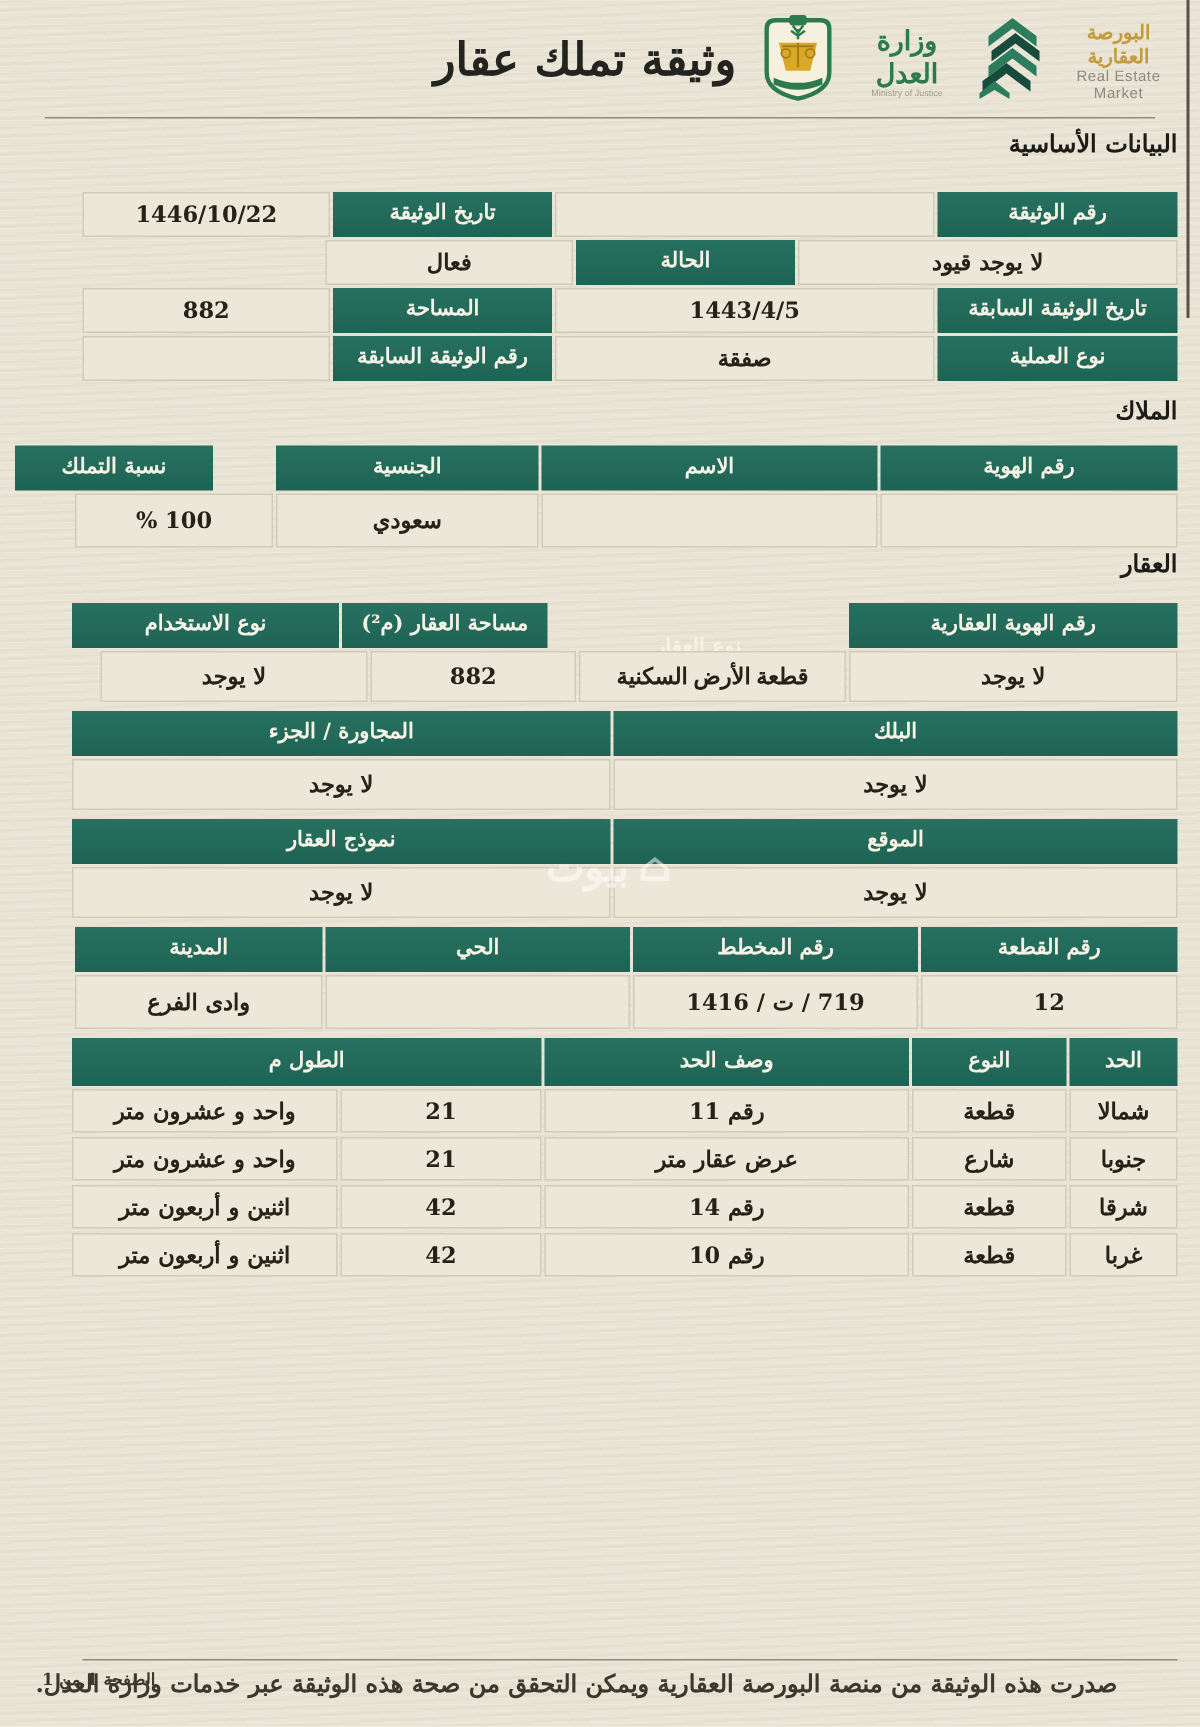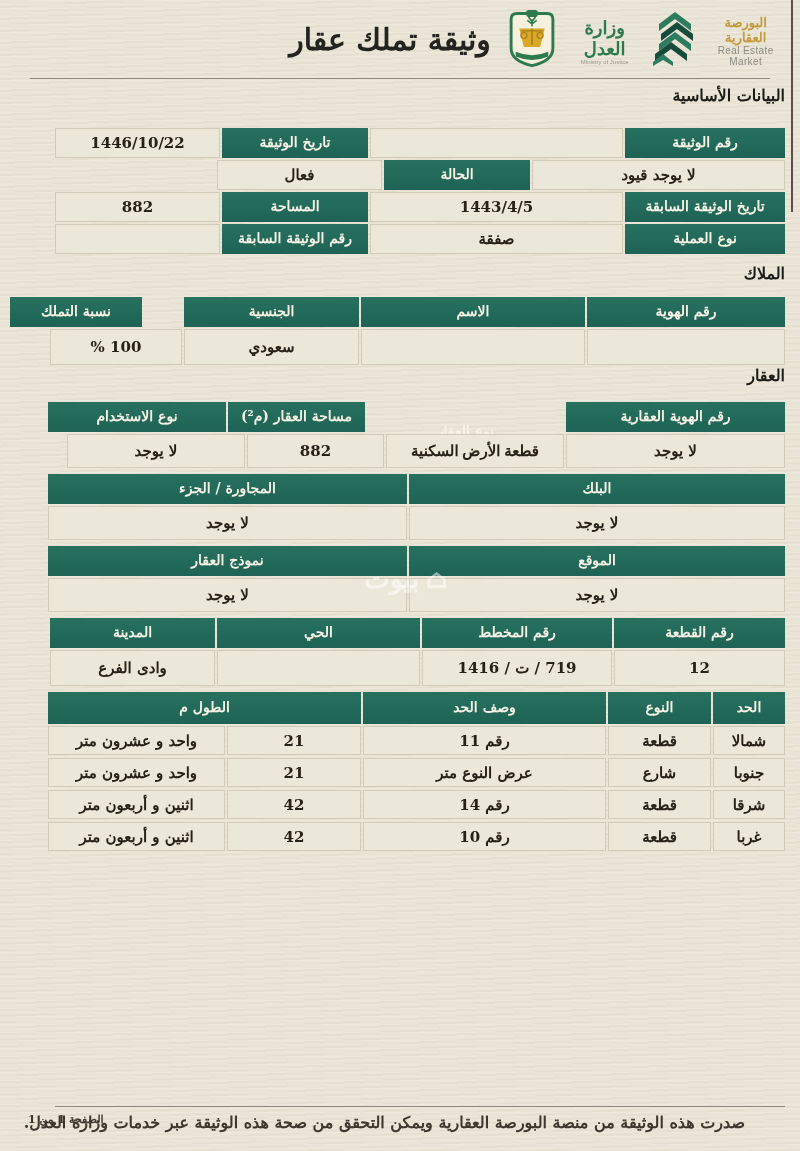--- a/index.html
+++ b/index.html
@@ -185,21 +185,21 @@
   <div class="row" style="top:726px;right:15px;height:29px;">
     <div class="v" style="width:72px;">شمالا</div>
     <div class="v" style="width:103px;">قطعة</div>
     <div class="v" style="width:243px;">رقم 11</div>
     <div class="v" style="width:134px;">21</div>
     <div class="v" style="width:177px;">واحد و عشرون متر</div>
   </div>
   <div class="row" style="top:758px;right:15px;height:29px;">
     <div class="v" style="width:72px;text-align:center;">جنوبا</div>
     <div class="v" style="width:103px;">شارع</div>
-    <div class="v" style="width:243px;">عرض النوع متر</div>
+    <div class="v" style="width:243px;">عرض عقار متر</div>
     <div class="v" style="width:134px;">21</div>
     <div class="v" style="width:177px;">واحد و عشرون متر</div>
   </div>
   <div class="row" style="top:790px;right:15px;height:29px;">
     <div class="v" style="width:72px;">شرقا</div>
     <div class="v" style="width:103px;">قطعة</div>
     <div class="v" style="width:243px;">رقم 14</div>
     <div class="v" style="width:134px;">42</div>
     <div class="v" style="width:177px;">اثنين و أربعون متر</div>
   </div>

